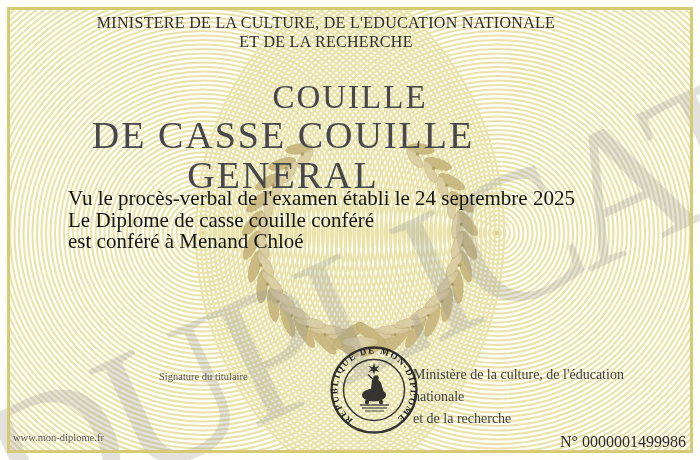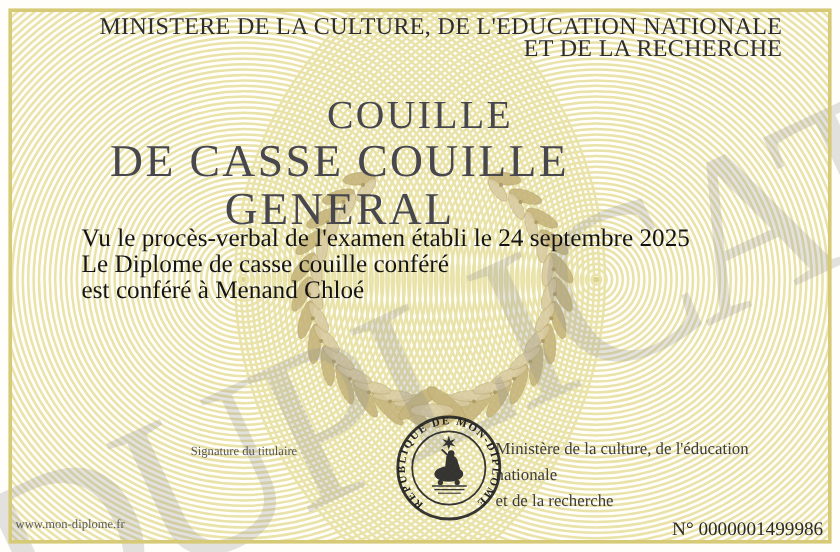--- a/index.html
+++ b/index.html
@@ -23,22 +23,22 @@
     text-align:center;
     font-size:188px;line-height:205px;
     letter-spacing:-9px;
     color:#929292;opacity:0.26;
     transform:rotate(-25deg);
     z-index:1;
     white-space:nowrap;
     font-family:"Liberation Serif",serif;
   }
   .hdr{
-    left:0;top:13px;width:652px;text-align:right;
-    font-size:20px;line-height:19px;letter-spacing:0.3px;
+    left:0;top:13px;width:652px;text-align:center;
+    font-size:16px;line-height:19px;letter-spacing:0.3px;
     color:#2d2d30;z-index:2;
   }
   .title1{
     left:0;top:80px;width:700px;text-align:center;
     font-size:33px;line-height:34px;letter-spacing:2px;
     color:#47474d;z-index:2;
   }
   .title2{
     left:0;top:115px;width:566px;text-align:center;
     font-size:38px;line-height:40px;letter-spacing:2px;

